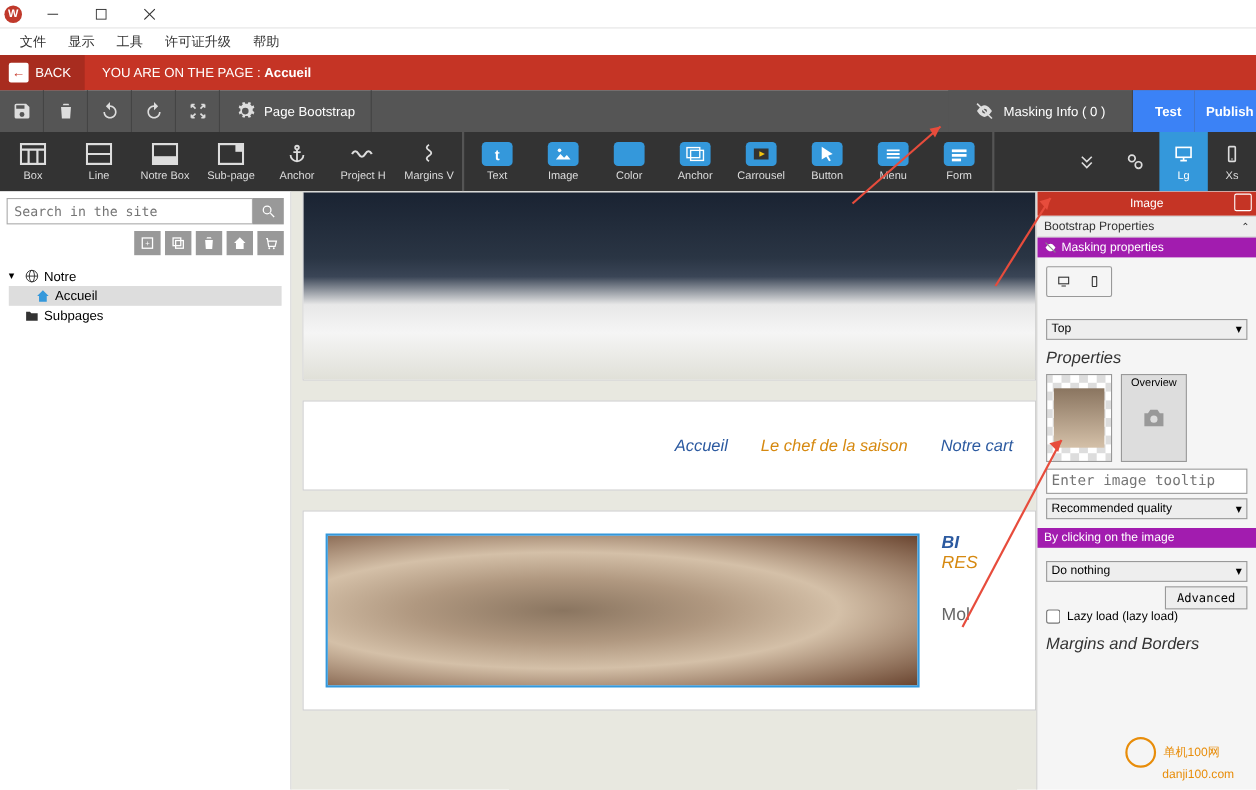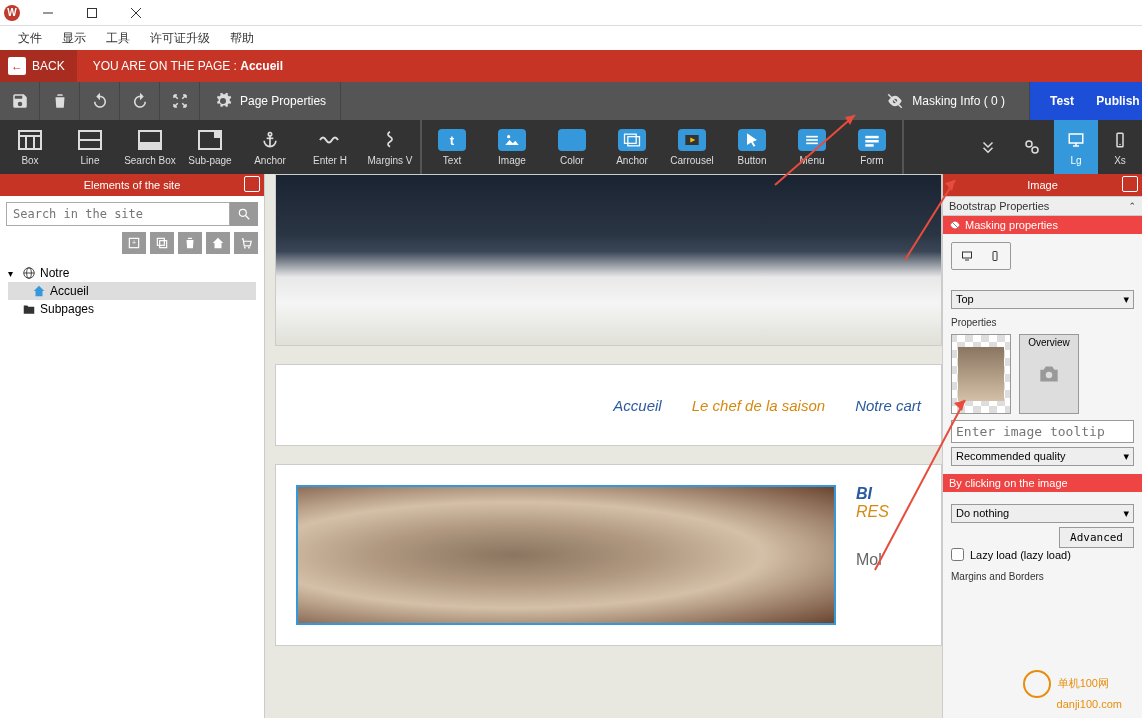--- a/index.html
+++ b/index.html
@@ -19,21 +19,21 @@
 .back-btn { background: #a82c1f; height: 32px; padding: 0 12px 0 8px; display: flex; align-items: center; gap: 6px; cursor: pointer; }
 .back-btn .icon { width: 18px; height: 18px; background: #fff; border-radius: 2px; display: flex; align-items: center; justify-content: center; color: #c53425; }
 .page-info { padding: 0 16px; font-size: 12px; }
 .page-info b { font-weight: bold; }
 
 .toolbar1 { height: 38px; background: #555; display: flex; align-items: stretch; color: #fff; }
 .tb1-btn { width: 40px; display: flex; align-items: center; justify-content: center; cursor: pointer; border-right: 1px solid #444; }
 .tb1-btn.wide { width: auto; padding: 0 14px; gap: 8px; font-size: 12px; }
 .tb1-btn svg { width: 18px; height: 18px; fill: #ddd; }
 .tb1-spacer { flex: 1; }
-.tb1-btn.orange { background: #1d4ed8; border: none; padding: 0 28px; font-weight: bold; gap: 8px; }
+.tb1-btn.orange { background: #3b82f6; border: none; padding: 0 28px; font-weight: bold; gap: 8px; }
 .tb1-btn.orange svg { fill: #fff; width: 16px; height: 16px; }
 .tb1-btn.mask { background: #555; width: auto; padding: 16px 24px; gap: 8px; font-size: 12px; }
 
 .toolbar2 { height: 54px; background: #333; display: flex; align-items: stretch; }
 .tb2-section { display: flex; border-right: 2px solid #555; }
 .tb2-btn { width: 60px; display: flex; flex-direction: column; align-items: center; justify-content: center; cursor: pointer; color: #ddd; font-size: 10px; gap: 4px; }
 .tb2-btn.narrow { width: 44px; }
 .tb2-btn.active-lg { background: #3498db; color: #fff; }
 .tb2-btn .icon { width: 28px; height: 22px; display: flex; align-items: center; justify-content: center; }
 .tb2-btn .icon svg { width: 24px; height: 20px; fill: #ddd; }
@@ -67,29 +67,29 @@
 .ruler-seg .arrow { color: #e74c3c; font-size: 16px; }
 .nav-block { height: 80px; display: flex; align-items: center; justify-content: flex-end; gap: 30px; padding: 0 20px; font-style: italic; font-size: 15px; }
 .nav-block .nav-link.blue { color: #2c5aa0; }
 .nav-block .nav-link.orange { color: #d68910; }
 .content-block { min-height: 180px; padding: 20px; display: flex; gap: 20px; }
 .content-img { width: 540px; height: 140px; border: 2px solid #3498db; background: radial-gradient(ellipse at 40% 50%, #8a7560 0%, #b09880 30%, #d4c0a8 55%, #6a4530 100%); }
 .content-text { font-style: italic; color: #2c5aa0; font-size: 16px; }
 .content-text .orange { color: #d68910; }
 
 .right-panel { width: 200px; background: #f5f5f5; border-left: 1px solid #ccc; display: flex; flex-direction: column; overflow-y: auto; }
-.rp-section-hdr { background: #ef4444; color: #fff; font-family: monospace; font-size: 11px; padding: 3px 6px; display: flex; align-items: center; gap: 4px; }
+.rp-section-hdr { background: #a21caf; color: #fff; font-family: monospace; font-size: 11px; padding: 3px 6px; display: flex; align-items: center; gap: 4px; }
 .rp-section-hdr.light { background: #eee; color: #333; border-top: 1px solid #ccc; border-bottom: 1px solid #ccc; }
 .rp-section-hdr .caret { font-size: 9px; }
 .rp-body { padding: 8px; font-family: monospace; font-size: 11px; }
 .device-toggle { display: flex; gap: 6px; border: 1px solid #999; width: fit-content; padding: 4px; border-radius: 2px; }
 .device-toggle .dev { width: 22px; height: 18px; display: flex; align-items: center; justify-content: center; cursor: pointer; }
 .device-toggle .dev svg { width: 14px; height: 12px; }
 .rp-select { width: 100%; border: 1px solid #999; background: #eee; padding: 2px 4px; font-family: monospace; font-size: 11px; margin-top: 4px; cursor: pointer; display: flex; justify-content: space-between; }
-.rp-label { font-size: 10px; color: #333; }
+.rp-label { font-size: 15px; color: #333; font-style: italic; }
 .thumbs { display: flex; gap: 8px; margin-top: 6px; }
 .thumb { width: 60px; height: 80px; border: 1px solid #999; background: repeating-conic-gradient(#ddd 0% 25%, #fff 0% 50%) 50% / 16px 16px; position: relative; }
 .thumb .inner { position: absolute; top: 12px; left: 6px; right: 6px; bottom: 12px; background: linear-gradient(#8a7560, #d4c0a8); }
 .thumb.overview { background: #ddd; display: flex; align-items: center; justify-content: center; }
 .thumb.overview svg { width: 30px; height: 26px; fill: #999; }
 .rp-input { width: 100%; border: 1px solid #999; padding: 3px 4px; font-family: monospace; font-size: 13px; margin-top: 6px; }
 .rp-btn { border: 1px solid #999; background: #eee; padding: 3px 10px; font-family: monospace; font-size: 11px; float: right; margin-top: 4px; cursor: pointer; }
 .rp-check { display: flex; align-items: center; gap: 6px; margin-top: 8px; clear: both; }
 .rp-check input { width: 13px; height: 13px; }
 
@@ -165,21 +165,21 @@
     </div>
   <div class="tb1-btn">
       <svg viewBox="0 0 24 24">
         <path d="M4 4l5 5M4 4v4M4 4h4M20 4l-5 5M20 4v4M20 4h-4M4 20l5-5M4 20v-4M4 20h4M20 20l-5-5M20 20v-4M20 20h-4" stroke="#ddd" stroke-width="2" fill="none"></path>
       </svg>
     </div>
   <div class="tb1-btn wide">
     <svg viewBox="0 0 24 24">
         <path d="M12 8a4 4 0 1 0 0 8 4 4 0 0 0 0-8zm9 4l2 1-1 3-2-1a9 9 0 0 1-2 2l1 2-3 1-1-2h-3l-1 2-3-1 1-2a9 9 0 0 1-2-2l-2 1-1-3 2-1v-3l-2-1 1-3 2 1a9 9 0 0 1 2-2l-1-2 3-1 1 2h3l1-2 3 1-1 2a9 9 0 0 1 2 2l2-1 1 3-2 1v3z"></path>
       </svg>
-    <span>Page Properties</span>
+    <span>Page Bootstrap</span>
   </div>
   <div class="tb1-spacer"></div>
   <div class="tb1-btn mask">
     <svg viewBox="0 0 24 24">
         <path d="M12 5C7 5 3 12 3 12s4 7 9 7 9-7 9-7-4-7-9-7zm0 10a3 3 0 1 1 0-6 3 3 0 0 1 0 6z"></path>
         <line x1="3" y1="3" x2="21" y2="21" stroke="#ddd" stroke-width="2"></line>
       </svg>
     <span>Masking Info ( 0 )</span>
   </div>
   <div class="tb1-btn orange">
@@ -218,21 +218,21 @@
         </div>
         <span>Line</span>
       </div>
     <div class="tb2-btn">
         <div class="icon">
           <svg viewBox="0 0 24 20">
             <rect x="1" y="1" width="22" height="18" fill="none" stroke="#ddd" stroke-width="2"></rect>
             <rect x="1" y="12" width="22" height="7" fill="#ddd"></rect>
           </svg>
         </div>
-        <span>Search Box</span>
+        <span>Notre Box</span>
       </div>
     <div class="tb2-btn">
         <div class="icon">
           <svg viewBox="0 0 24 20">
             <rect x="1" y="1" width="22" height="18" fill="none" stroke="#ddd" stroke-width="2"></rect>
             <rect x="16" y="1" width="7" height="7" fill="#ddd"></rect>
           </svg>
         </div>
         <span>Sub-page</span>
       </div>
@@ -246,21 +246,21 @@
           </svg>
         </div>
         <span>Anchor</span>
       </div>
     <div class="tb2-btn">
         <div class="icon">
           <svg viewBox="0 0 24 12">
             <path d="M2 6q3-5 6 0t6 0t6 0" fill="none" stroke="#ddd" stroke-width="2"></path>
           </svg>
         </div>
-        <span>Enter H</span>
+        <span>Project H</span>
       </div>
     <div class="tb2-btn">
         <div class="icon">
           <svg viewBox="0 0 12 24">
             <path d="M6 2q-5 3 0 6t0 6t0 6" fill="none" stroke="#ddd" stroke-width="2"></path>
           </svg>
         </div>
         <span>Margins V</span>
       </div>
   </div>
@@ -368,24 +368,20 @@
           </svg>
         </div>
         <span>Xs</span>
       </div>
   </div>
 </div>
 
 <div class="main">
 
   <div class="left-panel">
-    <div class="panel-header">
-      <span>Elements of the site</span>
-      <div class="detach"></div>
-    </div>
     <div class="search-row">
       <input class="search-input" placeholder="Search in the site" style="">
       <button class="search-btn">
           <svg viewBox="0 0 24 24">
             <circle cx="10" cy="10" r="6" fill="none" stroke="#fff" stroke-width="2"></circle>
             <line x1="15" y1="15" x2="21" y2="21" stroke="#fff" stroke-width="2"></line>
           </svg>
         </button>
     </div>
     <div class="btn-row">

